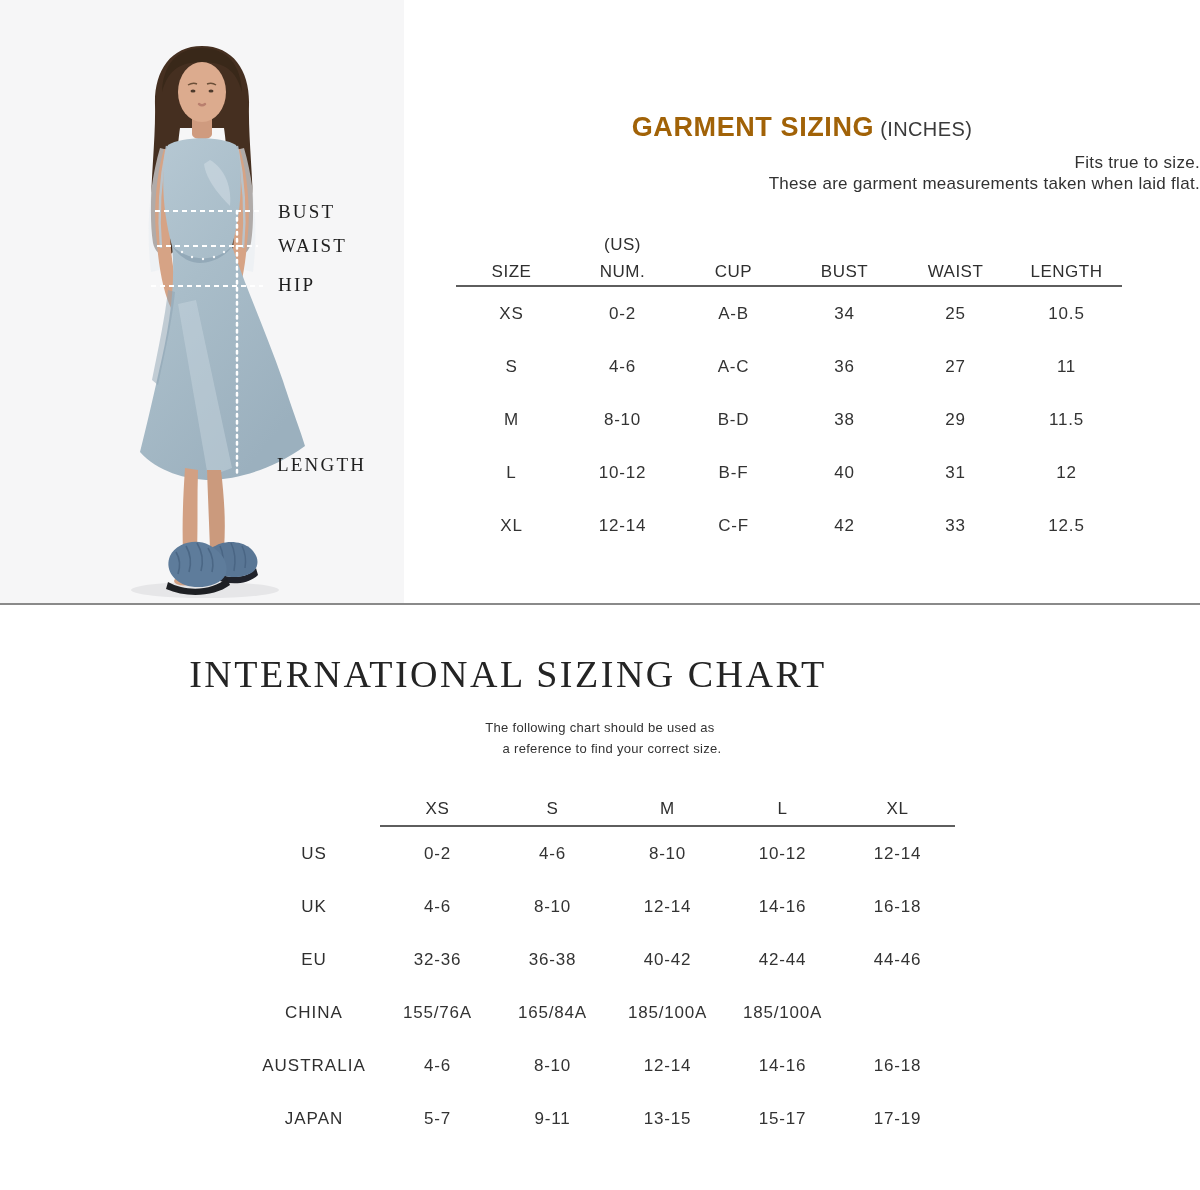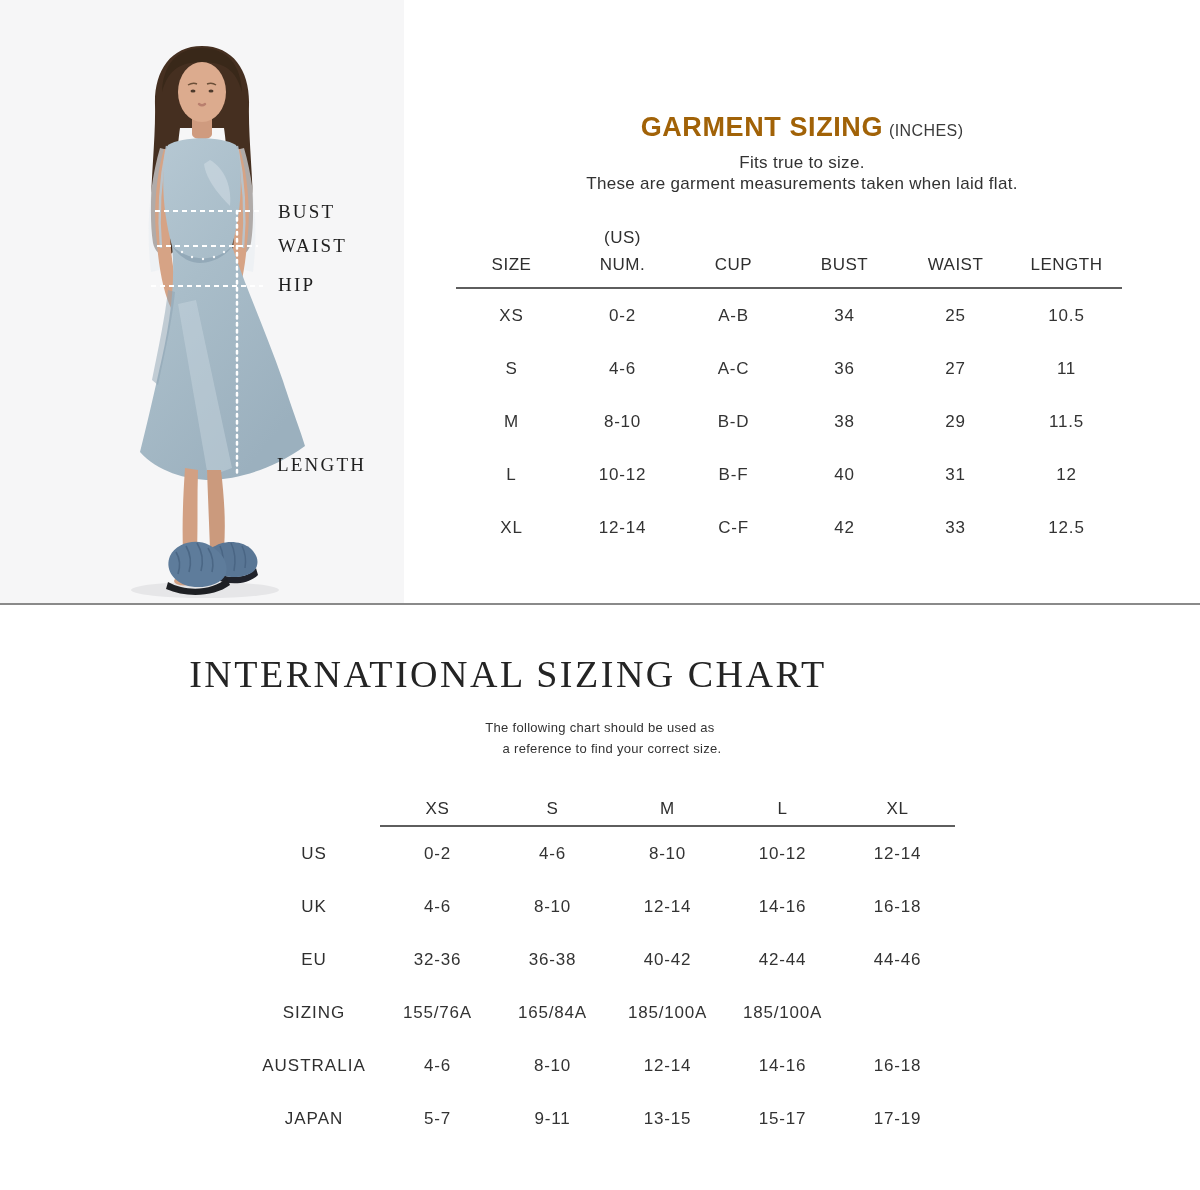--- a/index.html
+++ b/index.html
@@ -16,28 +16,28 @@
   .mlabel.waist  { left:278px; top:235px; }
   .mlabel.hip    { left:278px; top:274px; }
   .mlabel.length { left:277px; top:454px; }
 
   
   .divider { position:absolute; left:0; top:603px; width:1200px; height:2px; background:#8a8a8a; }
 
   
   .gs-head { position:absolute; left:404px; top:112px; width:796px; text-align:center; }
   .gs-title { font-size:27px; font-weight:bold; letter-spacing:0.6px; color:#a16207; }
-  .gs-title-suffix { font-size:16px; font-weight:normal; color:#3a3a3a; letter-spacing:0.4px; margin-left:6px; }
-  .gs-sub { position:absolute; left:404px; width:796px; text-align:center; font-size:17px; color:#323232; letter-spacing:0.3px; }
+  .gs-title-suffix { font-size:20px; font-weight:normal; color:#3a3a3a; letter-spacing:0.4px; margin-left:6px; }
+  .gs-sub { position:absolute; left:404px; width:796px; text-align:right; font-size:17px; color:#323232; letter-spacing:0.3px; }
   .gs-sub.l1 { top:153px; }
   .gs-sub.l2 { top:174px; }
 
   .gs-table { position:absolute; left:456px; top:224px; width:666px; }
   .g-headrow { display:grid; grid-template-columns:repeat(6,111px); }
-  .g-hcell { text-align:center; padding-bottom:9px; border-bottom:2px solid #5e5e5e; }
+  .g-hcell { text-align:center; border-bottom:2px solid #5e5e5e;margin-top:7px; }
   .h-top   { height:27px; line-height:27px; font-size:17px; color:#2f2f2f; letter-spacing:0.5px; }
   .h-label { height:27px; line-height:27px; font-size:17px; color:#2f2f2f; letter-spacing:0.5px; }
   .g-row { display:grid; grid-template-columns:repeat(6,111px); height:53px; }
   .g-row:first-of-type { margin-top:3px; }
   .g-cell { text-align:center; line-height:53px; font-size:17px; color:#333333; letter-spacing:0.8px; }
 
   
   .intl-title { position:absolute; left:0; top:652px; width:1016px; text-align:center;
                 font-family:"Liberation Serif", serif; font-weight:normal; font-size:38px;
                 letter-spacing:2.5px; color:#242424; }
@@ -242,21 +242,21 @@
     </div>
     <div class="i-row">
       <div class="i-cell region">EU</div>
       <div class="i-cell">32-36</div>
       <div class="i-cell">36-38</div>
       <div class="i-cell">40-42</div>
       <div class="i-cell">42-44</div>
       <div class="i-cell">44-46</div>
     </div>
     <div class="i-row">
-      <div class="i-cell region">SIZING</div>
+      <div class="i-cell region">CHINA</div>
       <div class="i-cell">155/76A</div>
       <div class="i-cell">165/84A</div>
       <div class="i-cell">185/100A</div>
       <div class="i-cell">185/100A</div>
     </div>
     <div class="i-row">
       <div class="i-cell region">AUSTRALIA</div>
       <div class="i-cell">4-6</div>
       <div class="i-cell">8-10</div>
       <div class="i-cell">12-14</div>

